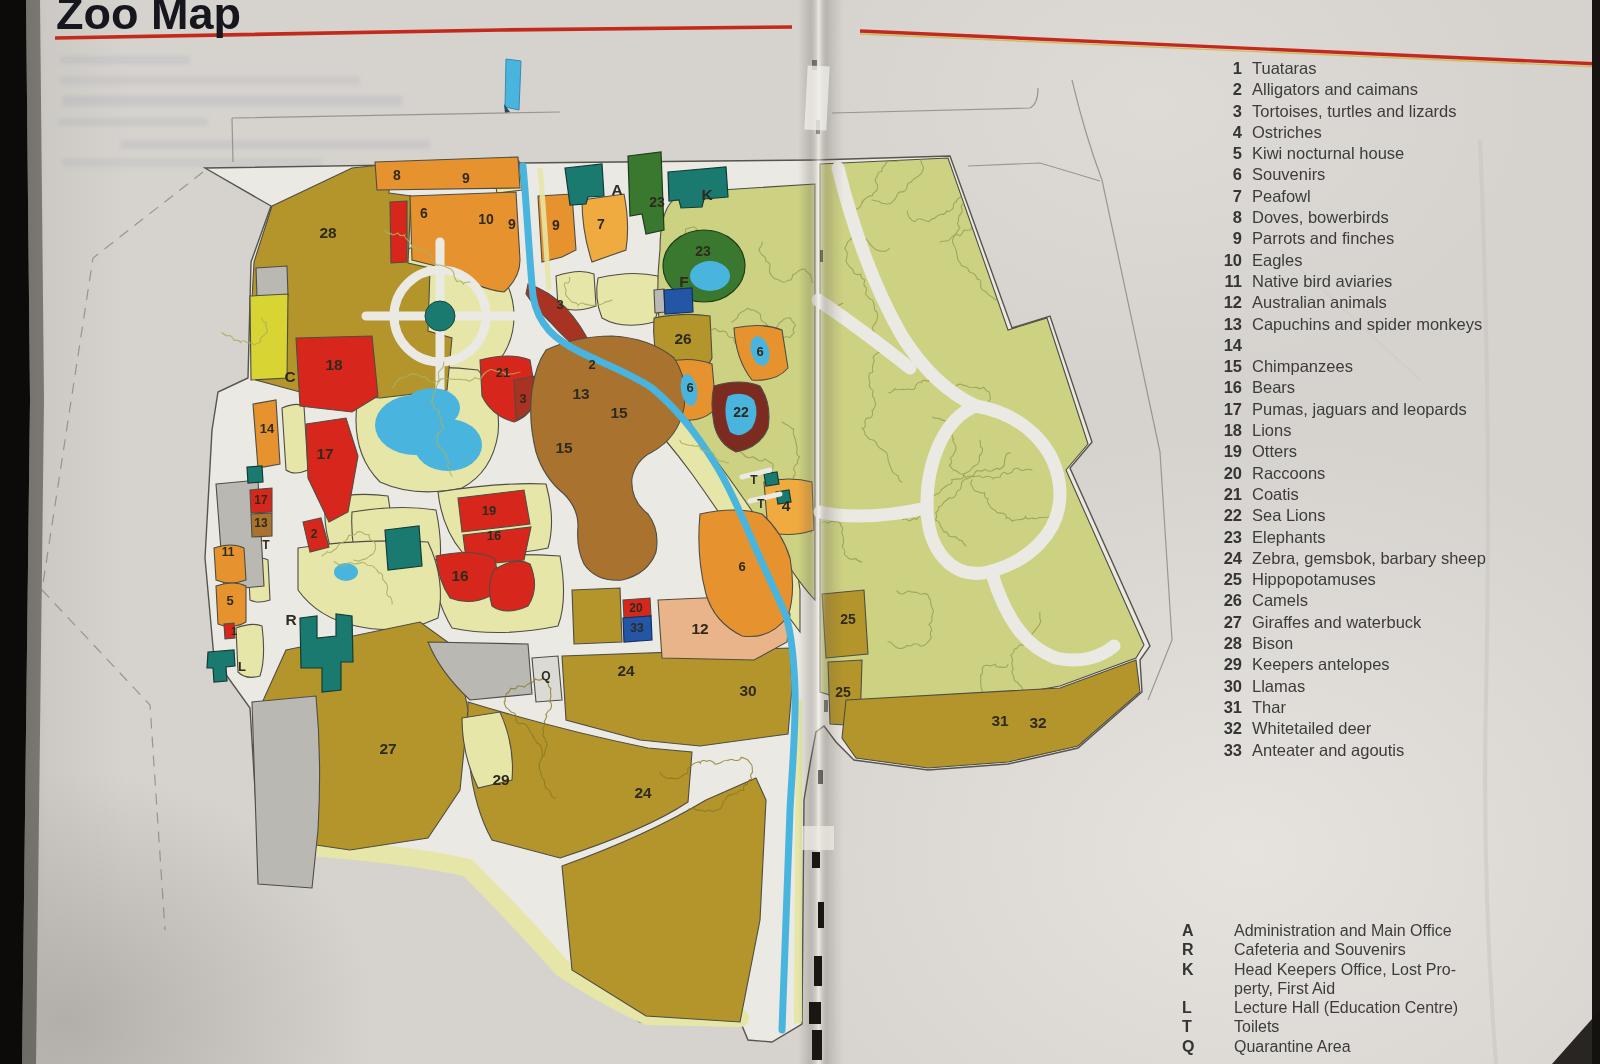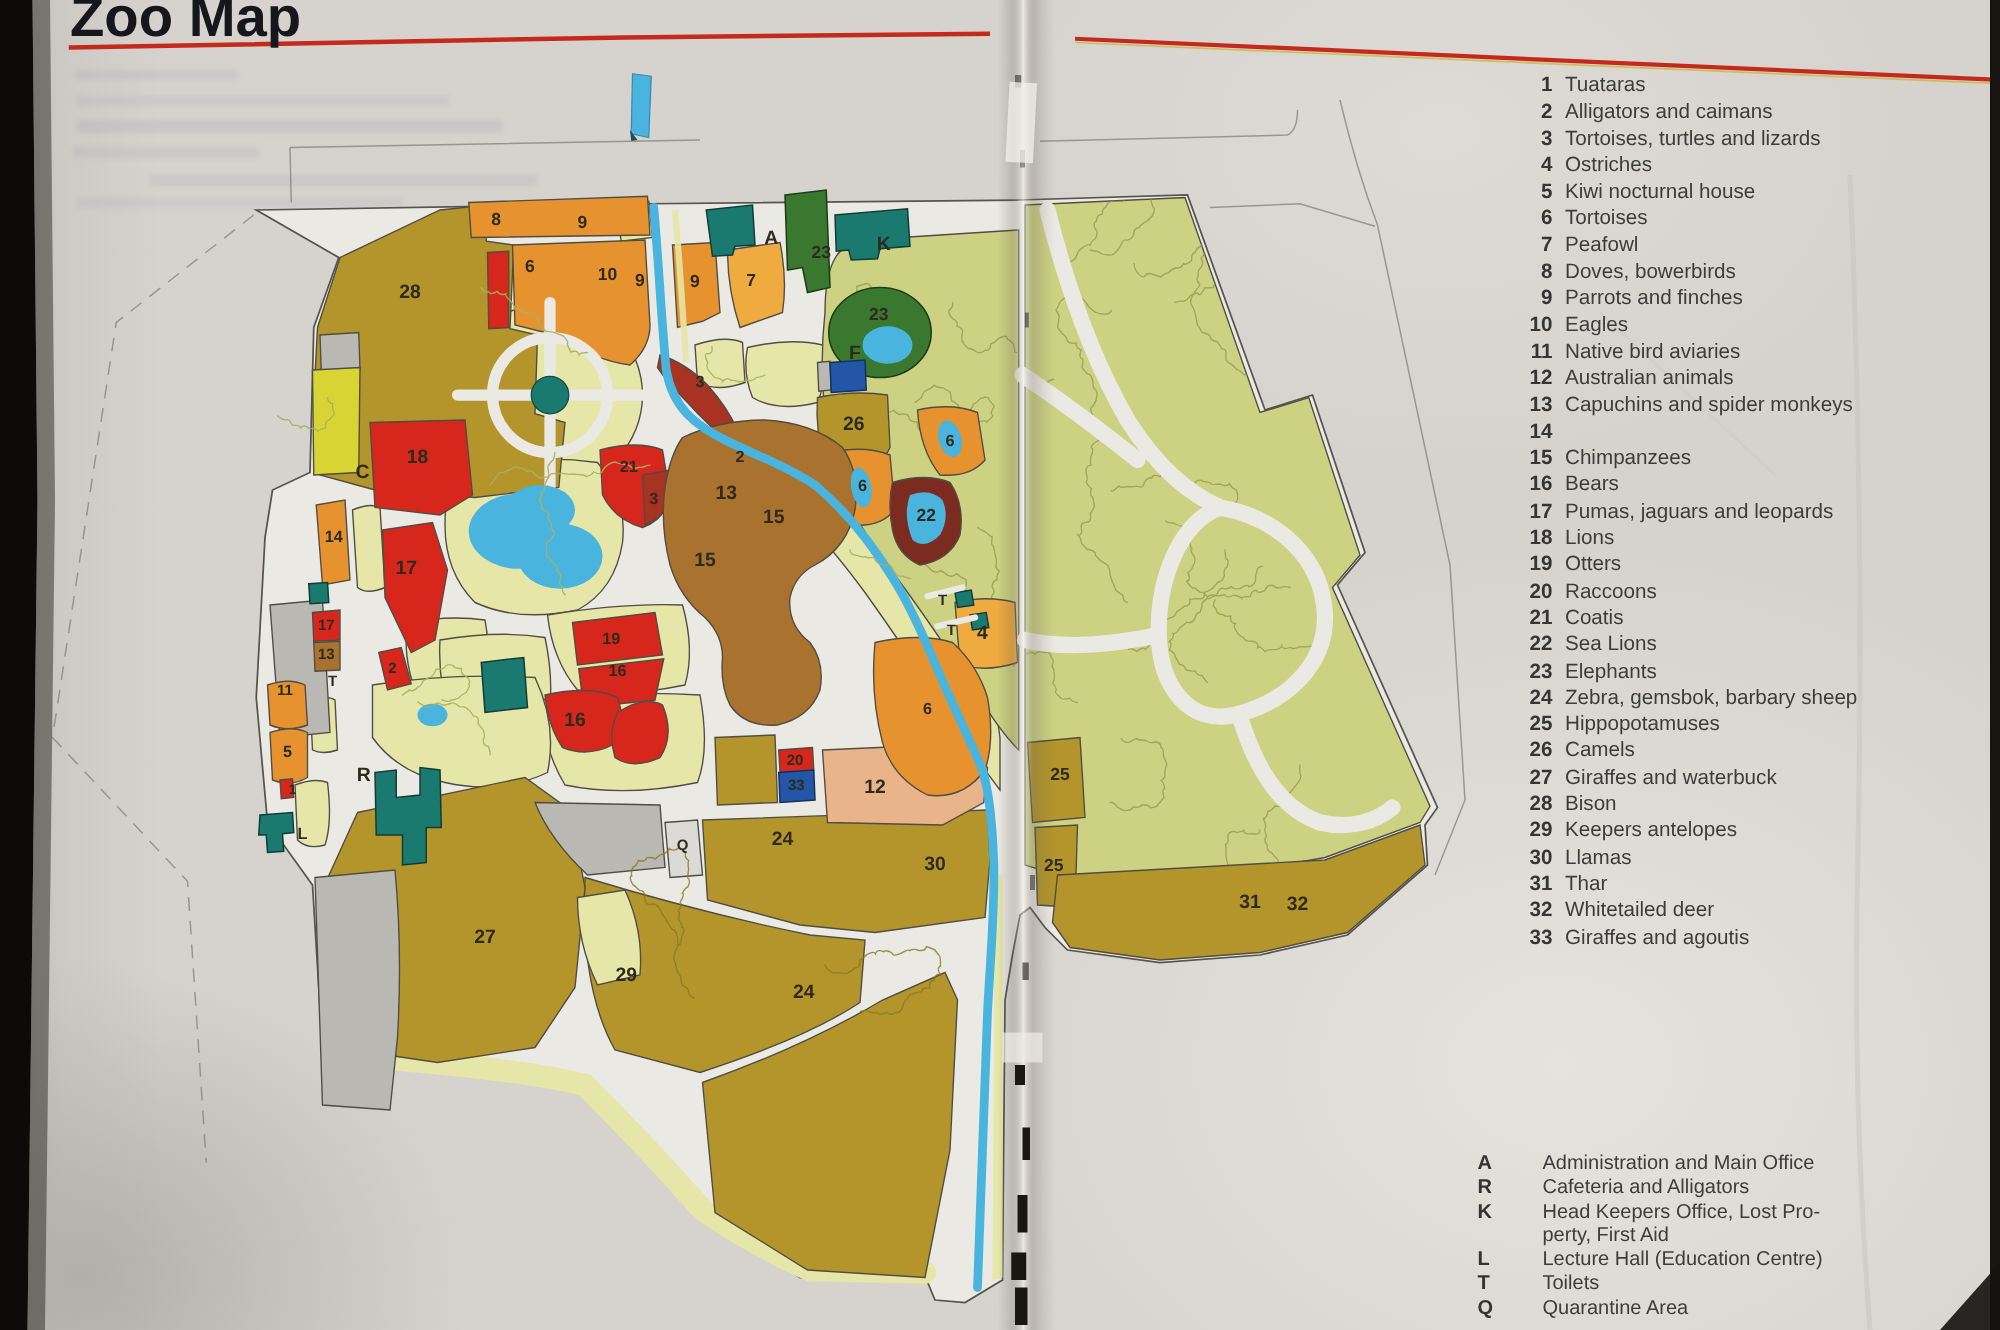--- a/index.html
+++ b/index.html
@@ -375,21 +375,21 @@
         <div class="legend-row">
           <span class="num">4</span>
           <span class="nm">Ostriches</span>
         </div>
         <div class="legend-row">
           <span class="num">5</span>
           <span class="nm">Kiwi nocturnal house</span>
         </div>
         <div class="legend-row">
           <span class="num">6</span>
-          <span class="nm">Tortoises</span>
+          <span class="nm">Souvenirs</span>
         </div>
         <div class="legend-row">
           <span class="num">7</span>
           <span class="nm">Peafowl</span>
         </div>
         <div class="legend-row">
           <span class="num">8</span>
           <span class="nm">Doves, bowerbirds</span>
         </div>
         <div class="legend-row">
@@ -482,34 +482,34 @@
         <div class="legend-row">
           <span class="num">31</span>
           <span class="nm">Thar</span>
         </div>
         <div class="legend-row">
           <span class="num">32</span>
           <span class="nm">Whitetailed deer</span>
         </div>
         <div class="legend-row">
           <span class="num">33</span>
-          <span class="nm">Giraffes and agoutis</span>
+          <span class="nm">Anteater and agoutis</span>
         </div>
       </div>
 </div>
 
 <div id="facilities">
   <div id="facility-list">
         <div class="fac-row">
           <span class="flet">A</span>
           <span class="fname">Administration and Main Office</span>
         </div>
         <div class="fac-row">
           <span class="flet">R</span>
-          <span class="fname">Cafeteria and Alligators</span>
+          <span class="fname">Cafeteria and Souvenirs</span>
         </div>
         <div class="fac-row">
           <span class="flet">K</span>
           <span class="fname">Head  Keepers  Office,  Lost  Pro-
 perty, First Aid</span>
         </div>
         <div class="fac-row">
           <span class="flet">L</span>
           <span class="fname">Lecture Hall (Education Centre)</span>
         </div>

